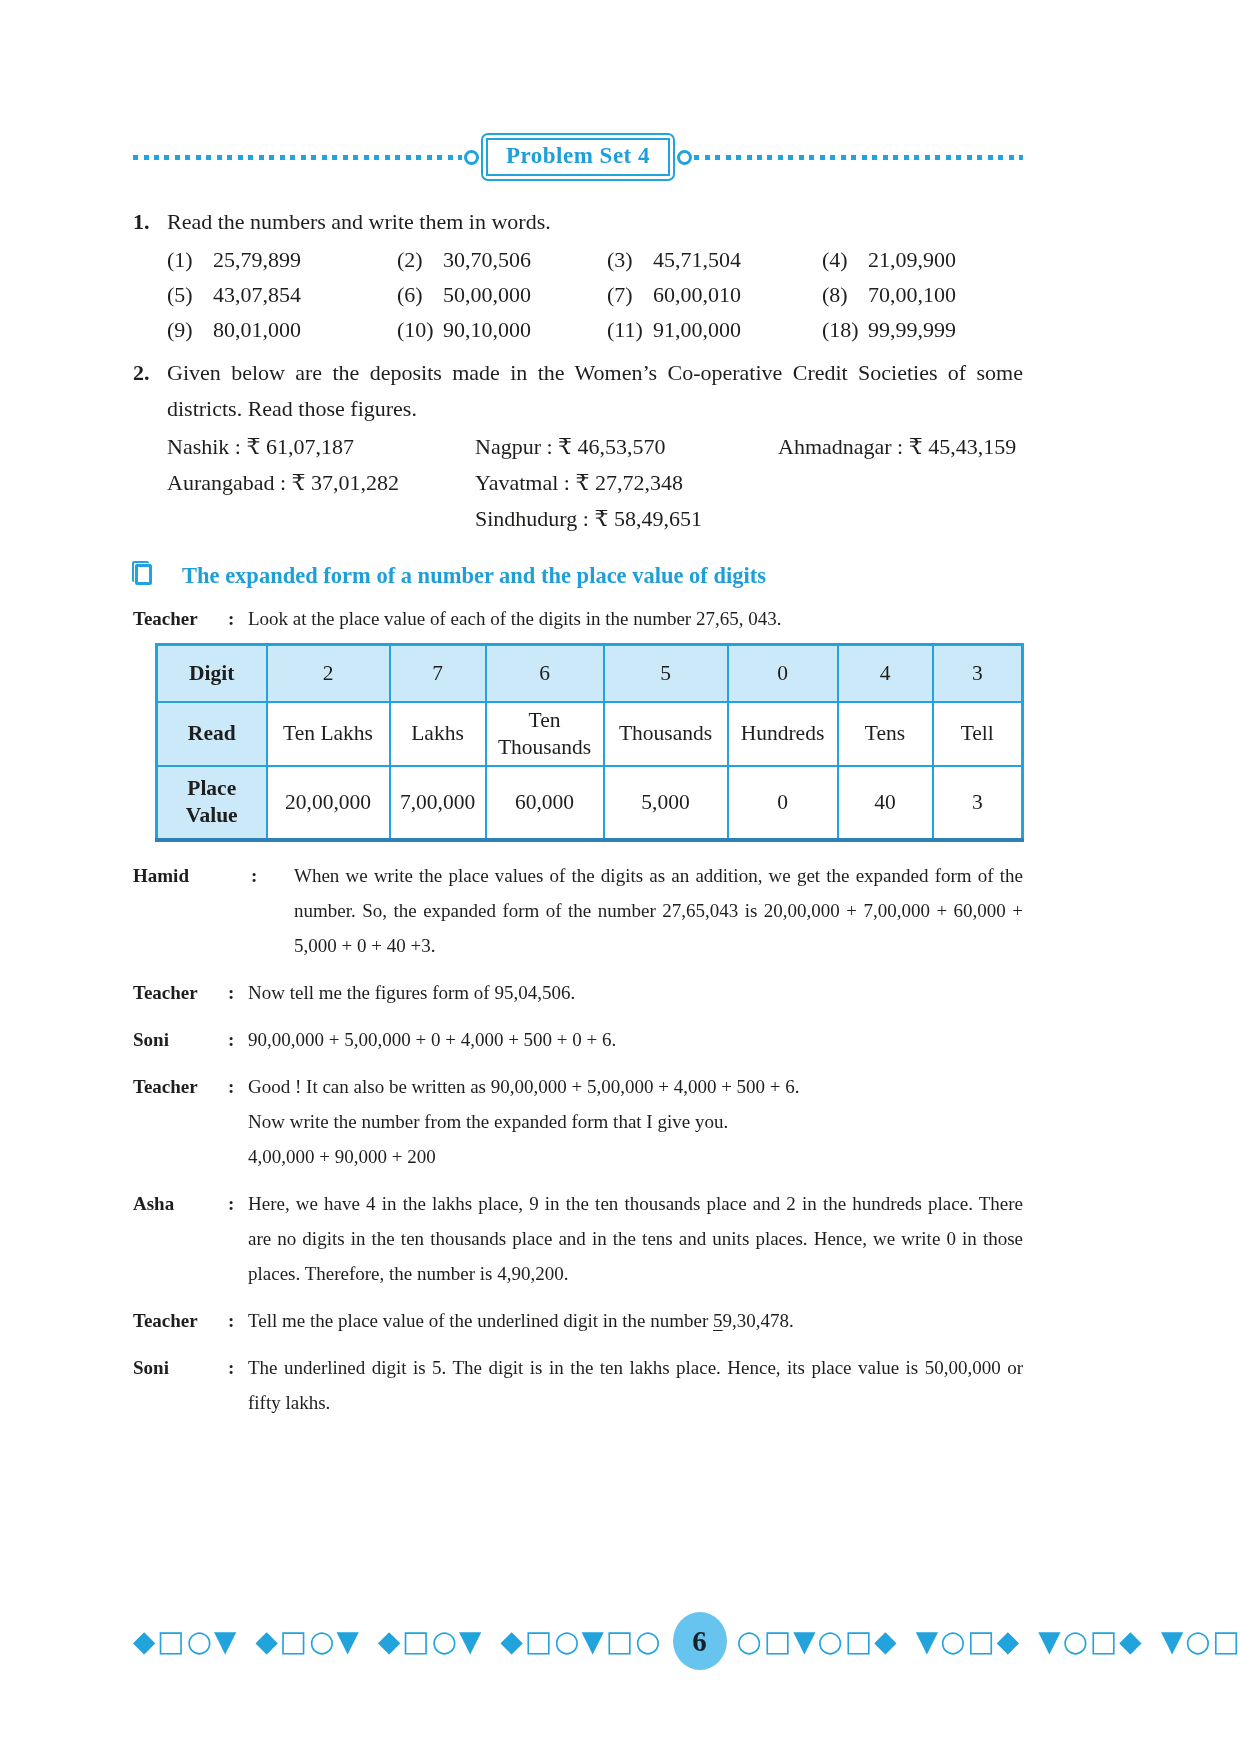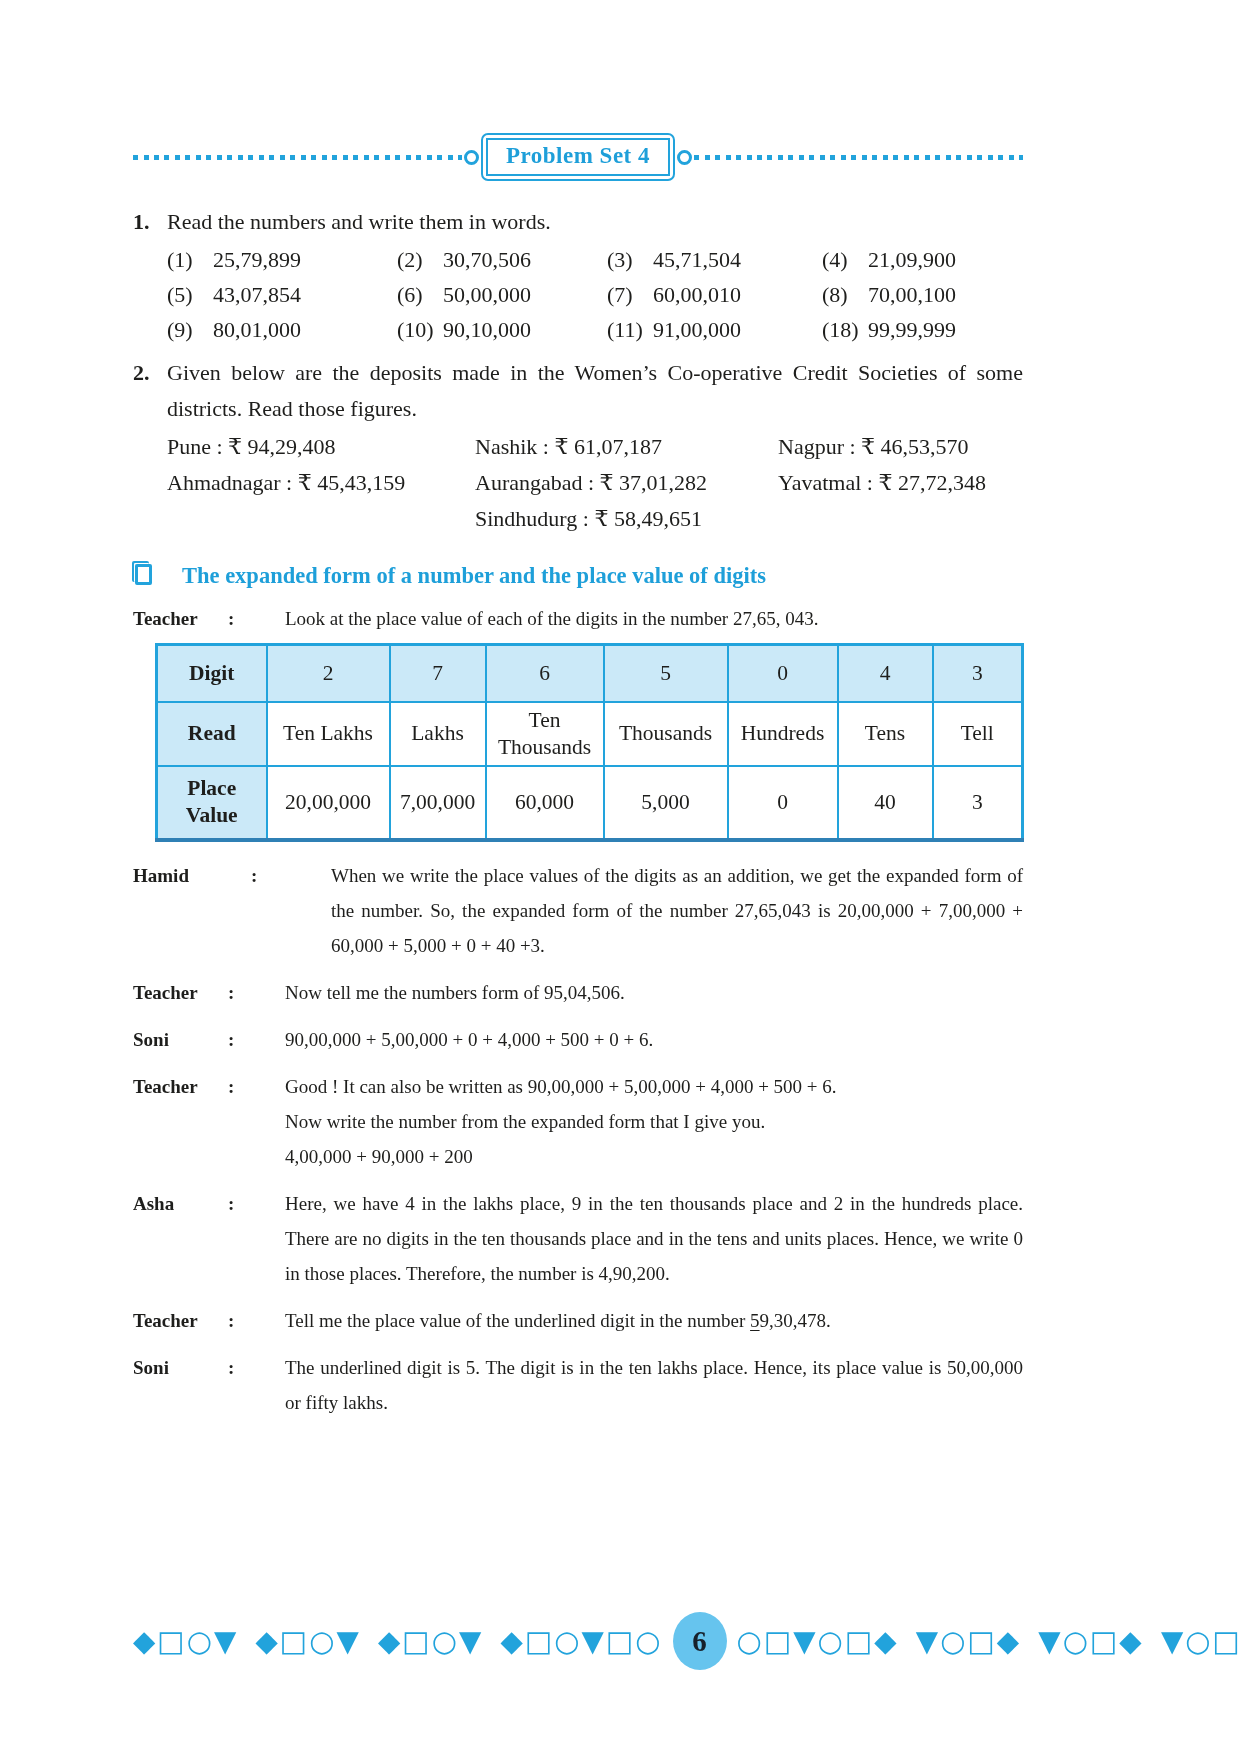--- a/index.html
+++ b/index.html
@@ -37,21 +37,21 @@
   .dep-grid{display:grid;grid-template-columns:308px 303px 1fr;margin-left:34px;margin-top:2px;font-size:22px;line-height:36px;}
   .dep-center{grid-column:2;}
   
   .sec-head{display:flex;align-items:center;margin-top:24px;height:30px;}
   .sq-icon{width:17px;height:21px;border:3px solid var(--accent);border-radius:2px;margin:0 14px 0 2px;flex:0 0 auto;position:relative;top:-2px;box-shadow:-2px -2px 0 -1px #fff, -3px -3px 0 0 var(--accent);}
   .sec-title{font-size:22.5px;font-weight:bold;color:var(--accent-deep);margin-left:16px;}
   
   .drow{display:grid;grid-template-columns:95px 15px 1fr;font-size:19px;line-height:35px;margin-top:12px;}
   .spk{font-weight:bold;}
   .colon{font-weight:bold;}
-  .dtxt{padding-left:5px;margin-left:37px;}
+  .dtxt{padding-left:5px;}
   .para{text-align:left;}
   .just{text-align:justify;}
   .ul{text-decoration:underline;text-underline-offset:3px;}
   
   .pv-table{border-collapse:collapse;margin:7px 0 0 22px;table-layout:fixed;width:866px;
     border:3px solid var(--accent);border-bottom:4px solid var(--table-bottom);}
   .pv-table td{border:2px solid var(--accent);text-align:center;vertical-align:middle;font-size:21.5px;padding:2px 4px;background:#fff;line-height:1.25;}
   .pv-table td.hd{font-weight:bold;background:var(--cellblue);}
   .pv-table tr.r1 td{background:var(--cellblue);height:57px;}
   .pv-table tr.r1 td.hd{font-weight:bold;}
@@ -134,21 +134,20 @@
         <span class="lbl">(18)</span>
         <span>99,99,999</span>
       </div>
   </div>
 
   <div class="q-head" style="margin-top:8px;">
     <span class="q-num">2.</span>
     <span class="q-text">Given below are the deposits made in the Women’s Co-operative Credit Societies of some districts. Read those figures.</span>
   </div>
   <div class="dep-grid">
-    <div>Pune : ₹ 94,29,408</div>
     <div>Nashik : ₹ 61,07,187</div>
     <div>Nagpur : ₹ 46,53,570</div>
     <div>Ahmadnagar : ₹ 45,43,159</div>
     <div>Aurangabad : ₹ 37,01,282</div>
     <div>Yavatmal : ₹ 27,72,348</div>
     <div class="dep-center">Sindhudurg : ₹ 58,49,651</div>
   </div>
 
   <div class="sec-head">
     <span class="sq-icon"></span>
@@ -213,21 +212,21 @@
     <span class="colon">:</span>
     <div class="dtxt">
       <div class="para just">When we write the place values of the digits as an addition, we get the expanded  form of the number. So, the expanded form of the number 27,65,043 is 20,00,000 + 7,00,000 + 60,000 + 5,000 + 0 + 40 +3.</div>
     </div>
   </div>
 
   <div class="drow">
     <span class="spk">Teacher</span>
     <span class="colon">:</span>
     <div class="dtxt">
-      <div class="para">Now tell me the numbers form of 95,04,506.</div>
+      <div class="para">Now tell me the figures form of 95,04,506.</div>
     </div>
   </div>
 
   <div class="drow">
     <span class="spk">Soni</span>
     <span class="colon">:</span>
     <div class="dtxt">
       <div class="para">90,00,000 + 5,00,000 + 0 + 4,000 + 500 + 0 + 6.</div>
     </div>
   </div>

